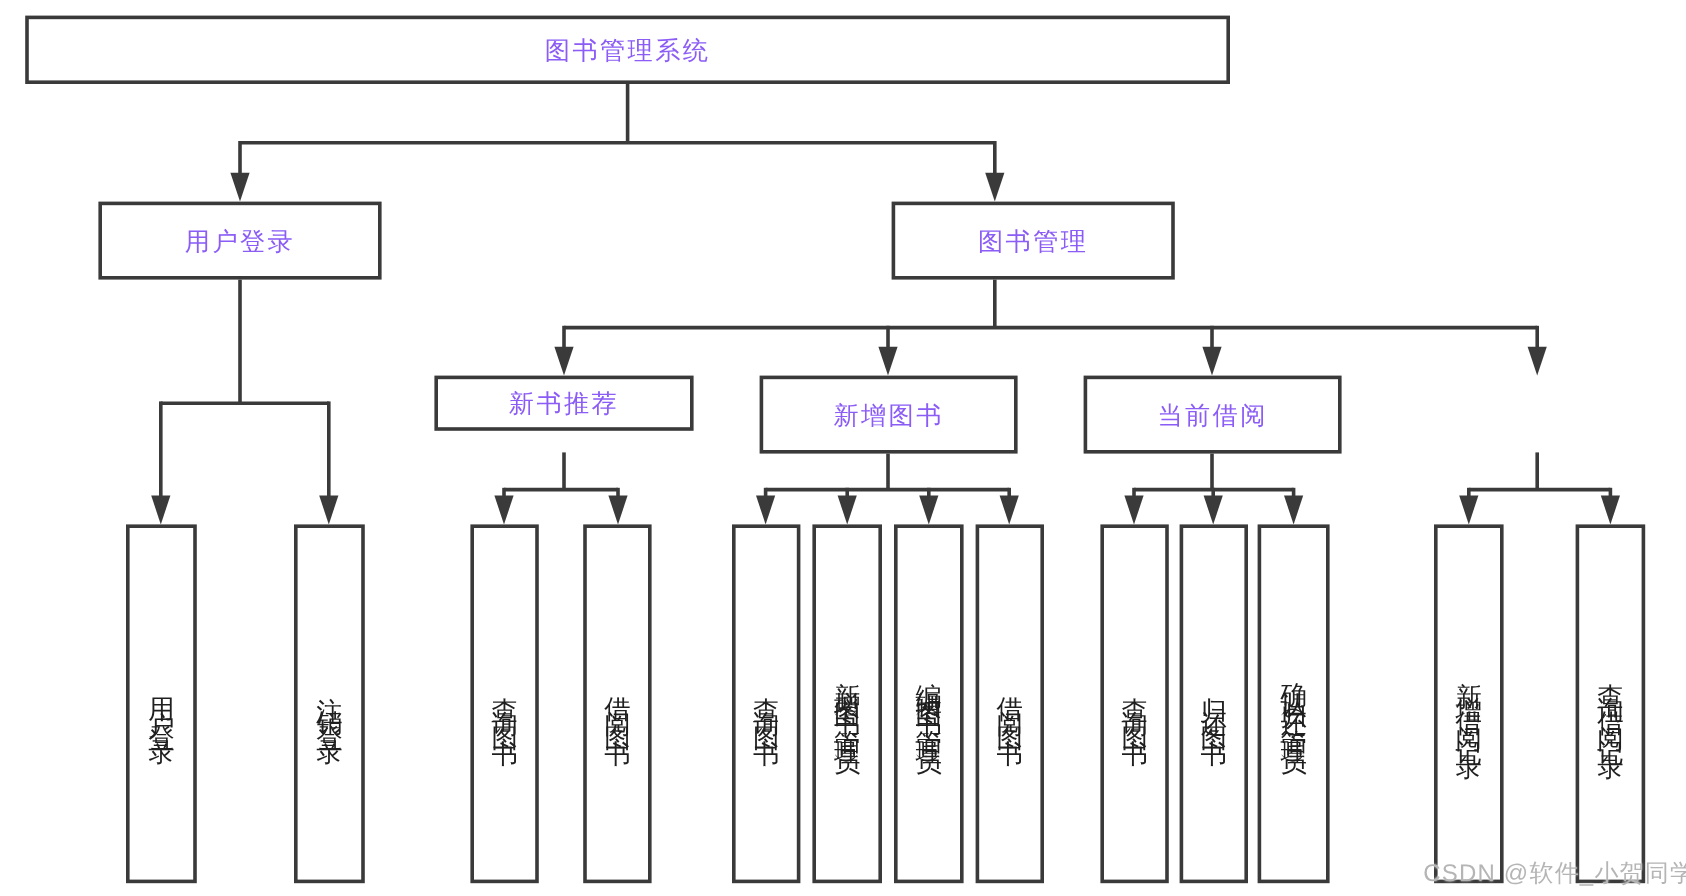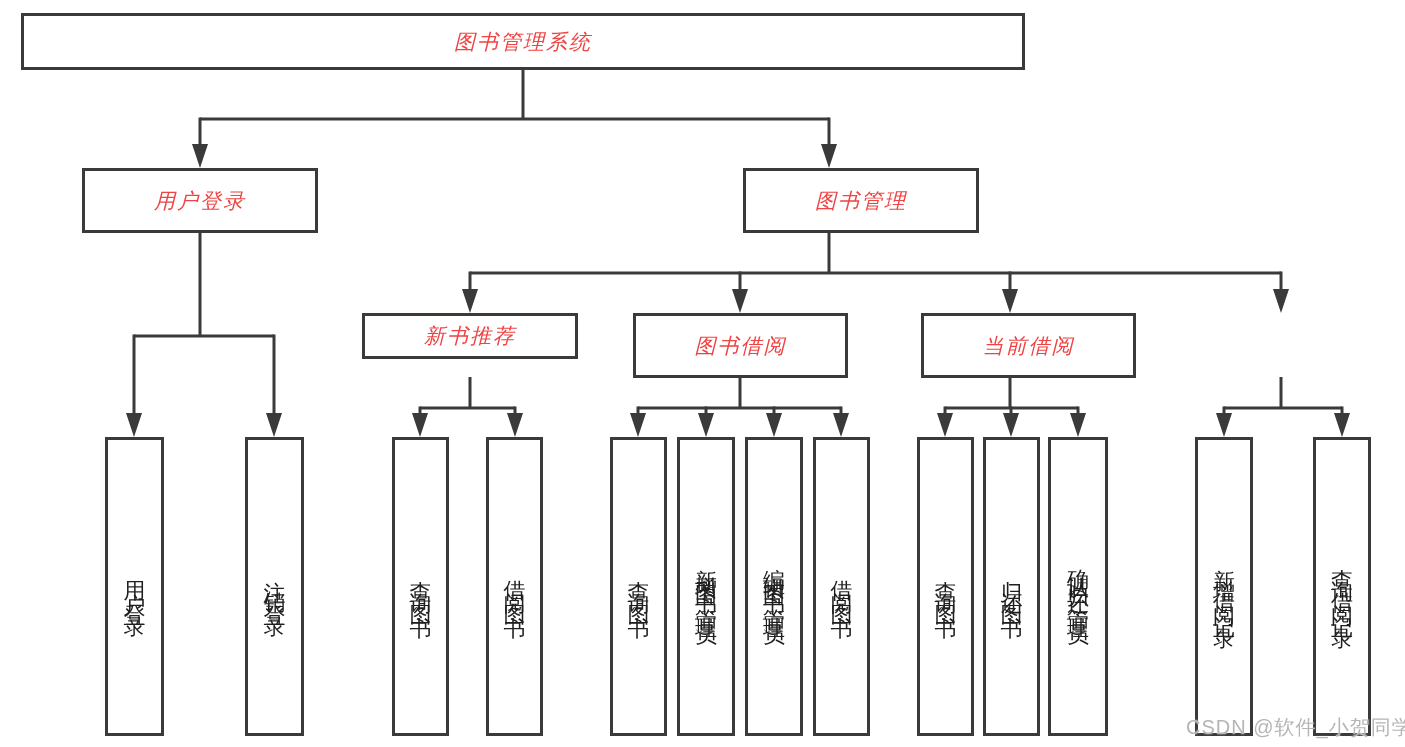--- a/index.html
+++ b/index.html
@@ -28,23 +28,22 @@
     border: 3px solid #3a3a3a;
     background: #ffffff;
     display: flex;
     align-items: center;
     justify-content: center;
     z-index: 2;
   }
   .h-label {
     font-size: 21px;
     letter-spacing: 2px;
-    color: #ef4444;
+    color: #8b5cf6;
     white-space: nowrap;
-    font-style: italic;
   }
   .v-box .v-label {
     writing-mode: vertical-rl;
     text-orientation: mixed;
     font-size: 22px;
     letter-spacing: 12px;
     color: #1f1f1f;
     line-height: 1;
     white-space: nowrap;
   }
@@ -149,23 +148,23 @@
     <span class="h-label">用户登录</span>
   </div>
   <div class="box" style="left:712px; top:168px; width:236px; height:65px;margin-left:31px;">
     <span class="h-label">图书管理</span>
   </div>
 
   <div class="box" style="left:362px; top:313px; width:216px; height:46px;">
     <span class="h-label">新书推荐</span>
   </div>
   <div class="box" style="left:633px; top:313px; width:215px; height:65px;">
-    <span class="h-label">图书借阅</span>
-  </div>
-  <div class="box" style="left:903px; top:313px; width:215px; height:65px;margin-left:18px;">
+    <span class="h-label">新增图书</span>
+  </div>
+  <div class="box" style="left:903px; top:313px; width:215px; height:65px;">
     <span class="h-label">当前借阅</span>
   </div>
 
   <div class="box v-box" style="left:105px; top:437px; width:59px; height:299px;">
     <span class="v-label">用户登录</span>
   </div>
   <div class="box v-box" style="left:245px; top:437px; width:59px; height:299px;">
     <span class="v-label">注销登录</span>
   </div>
 

